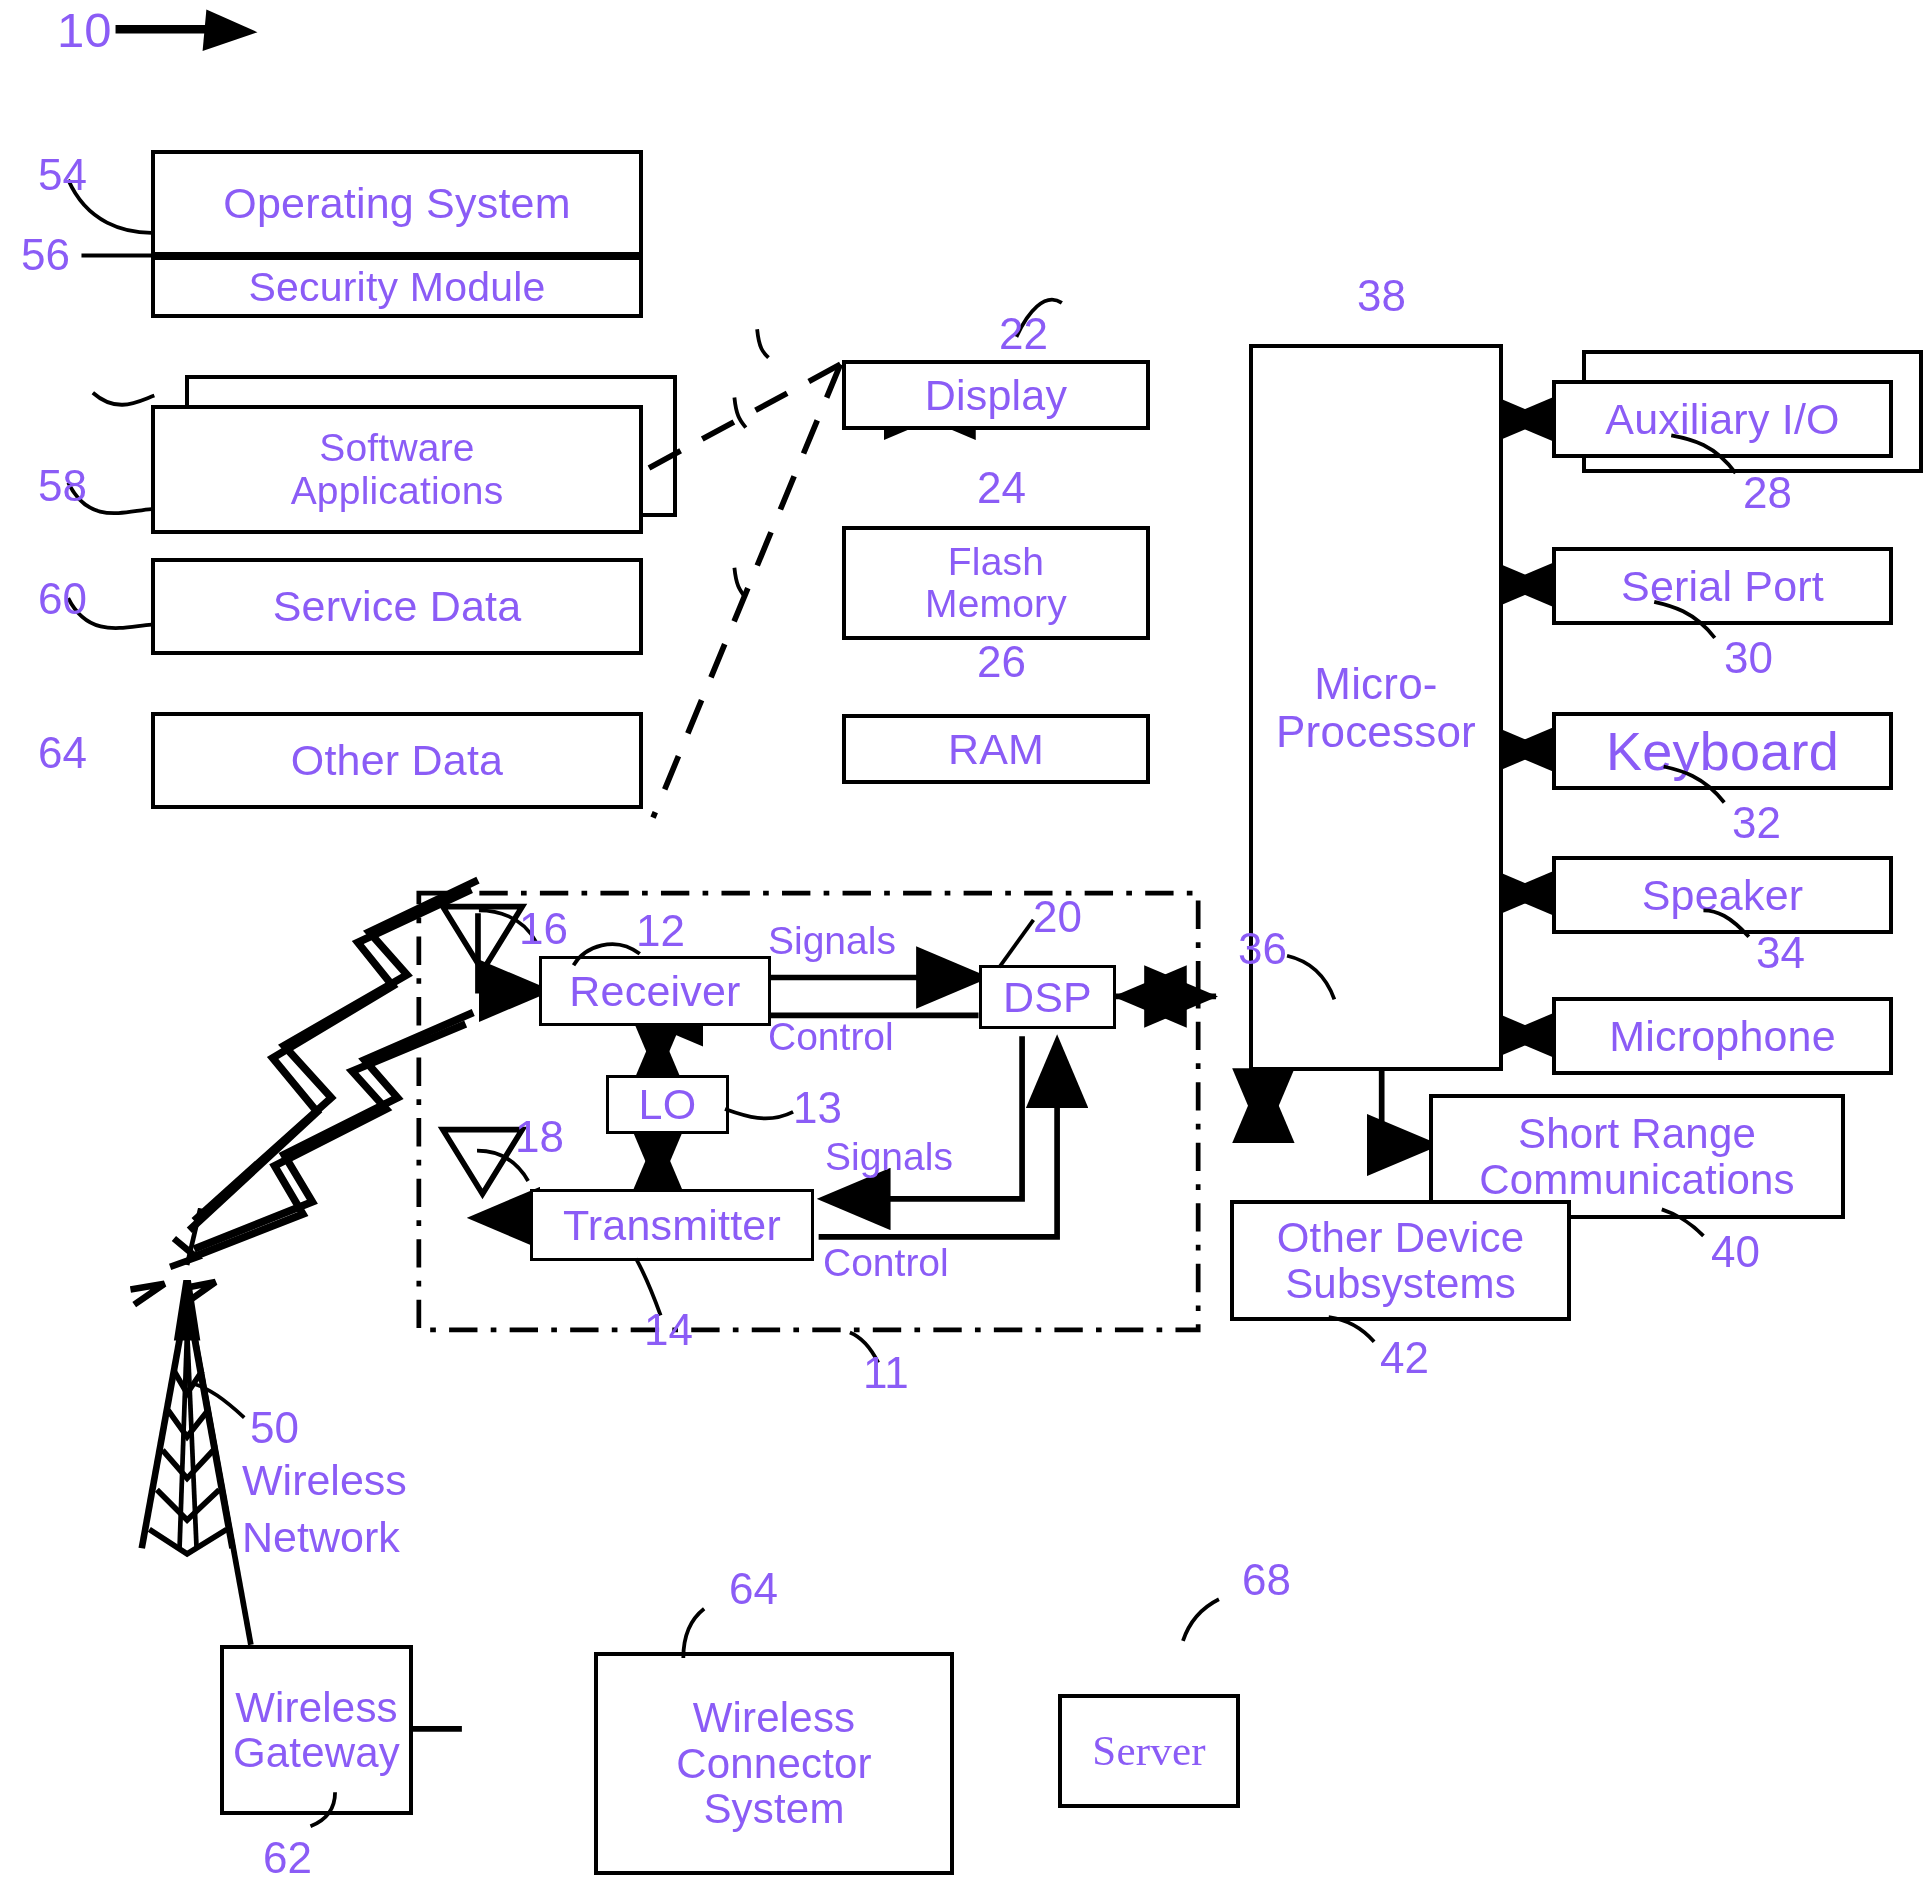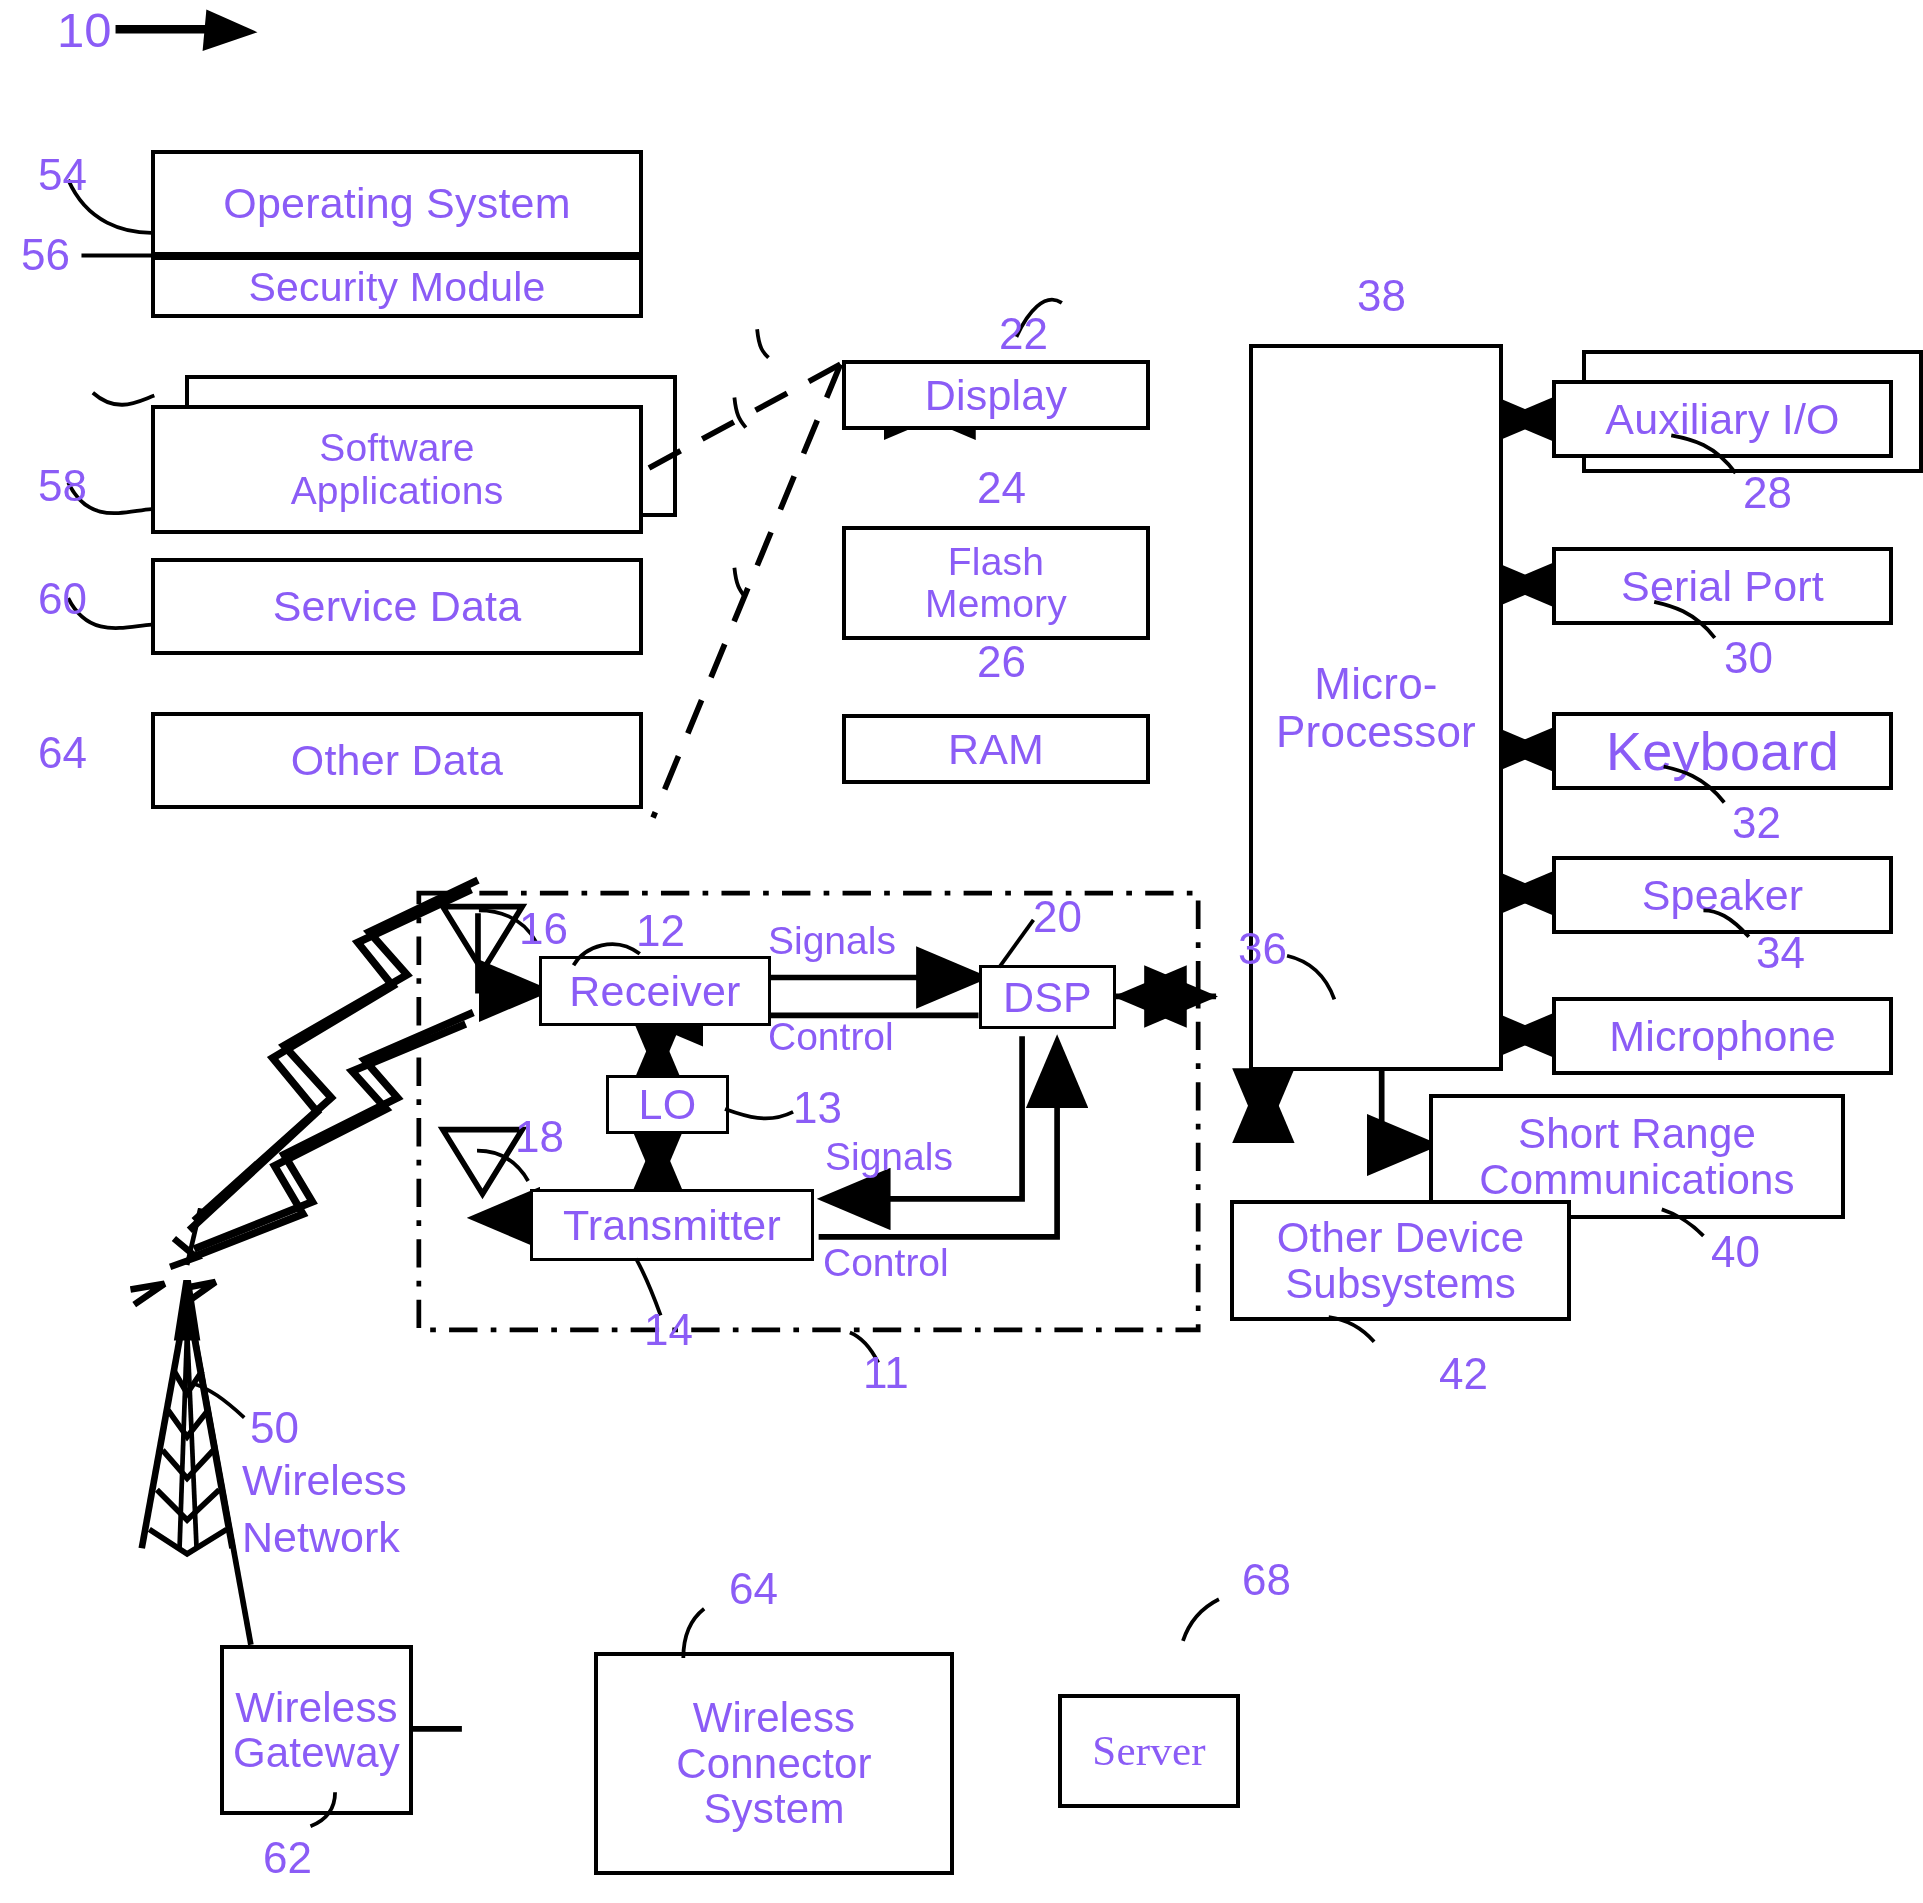--- a/index.html
+++ b/index.html
@@ -294,21 +294,21 @@
     <span>Other Device</span>
     <span>Subsystems</span>
   </div>
 
   <div class="num" style="left:1743px; top:471px;">28</div>
   <div class="num" style="left:1724px; top:636px;">30</div>
   <div class="num" style="left:1732px; top:801px;">32</div>
   <div class="num" style="left:1756px; top:931px;">34</div>
   <div class="num" style="left:1238px; top:927px;">36</div>
   <div class="num" style="left:1711px; top:1230px;">40</div>
-  <div class="num" style="left:1439px; top:1336px;margin-top:16px;">42</div>
+  <div class="num" style="left:1380px; top:1336px;">42</div>
 
   <div class="rfbox" style="left:416px; top:890px; width:785px; height:443px; border-style:none;">
     <svg viewBox="0 0 830 468" style="width:785px;height:443px;display:block;">
       <rect x="3" y="3" width="824" height="462" fill="none" stroke="#000" stroke-width="5" stroke-dasharray="30 14 6 14"></rect>
     </svg>
   </div>
 
   <div style="position:absolute; left:435px; top:901px; z-index:7;">
     <svg width="95" height="85" viewBox="0 0 100 90">
       <path d="M8,6 L92,6 L50,74 z" fill="none" stroke="#000" stroke-width="6"></path>

